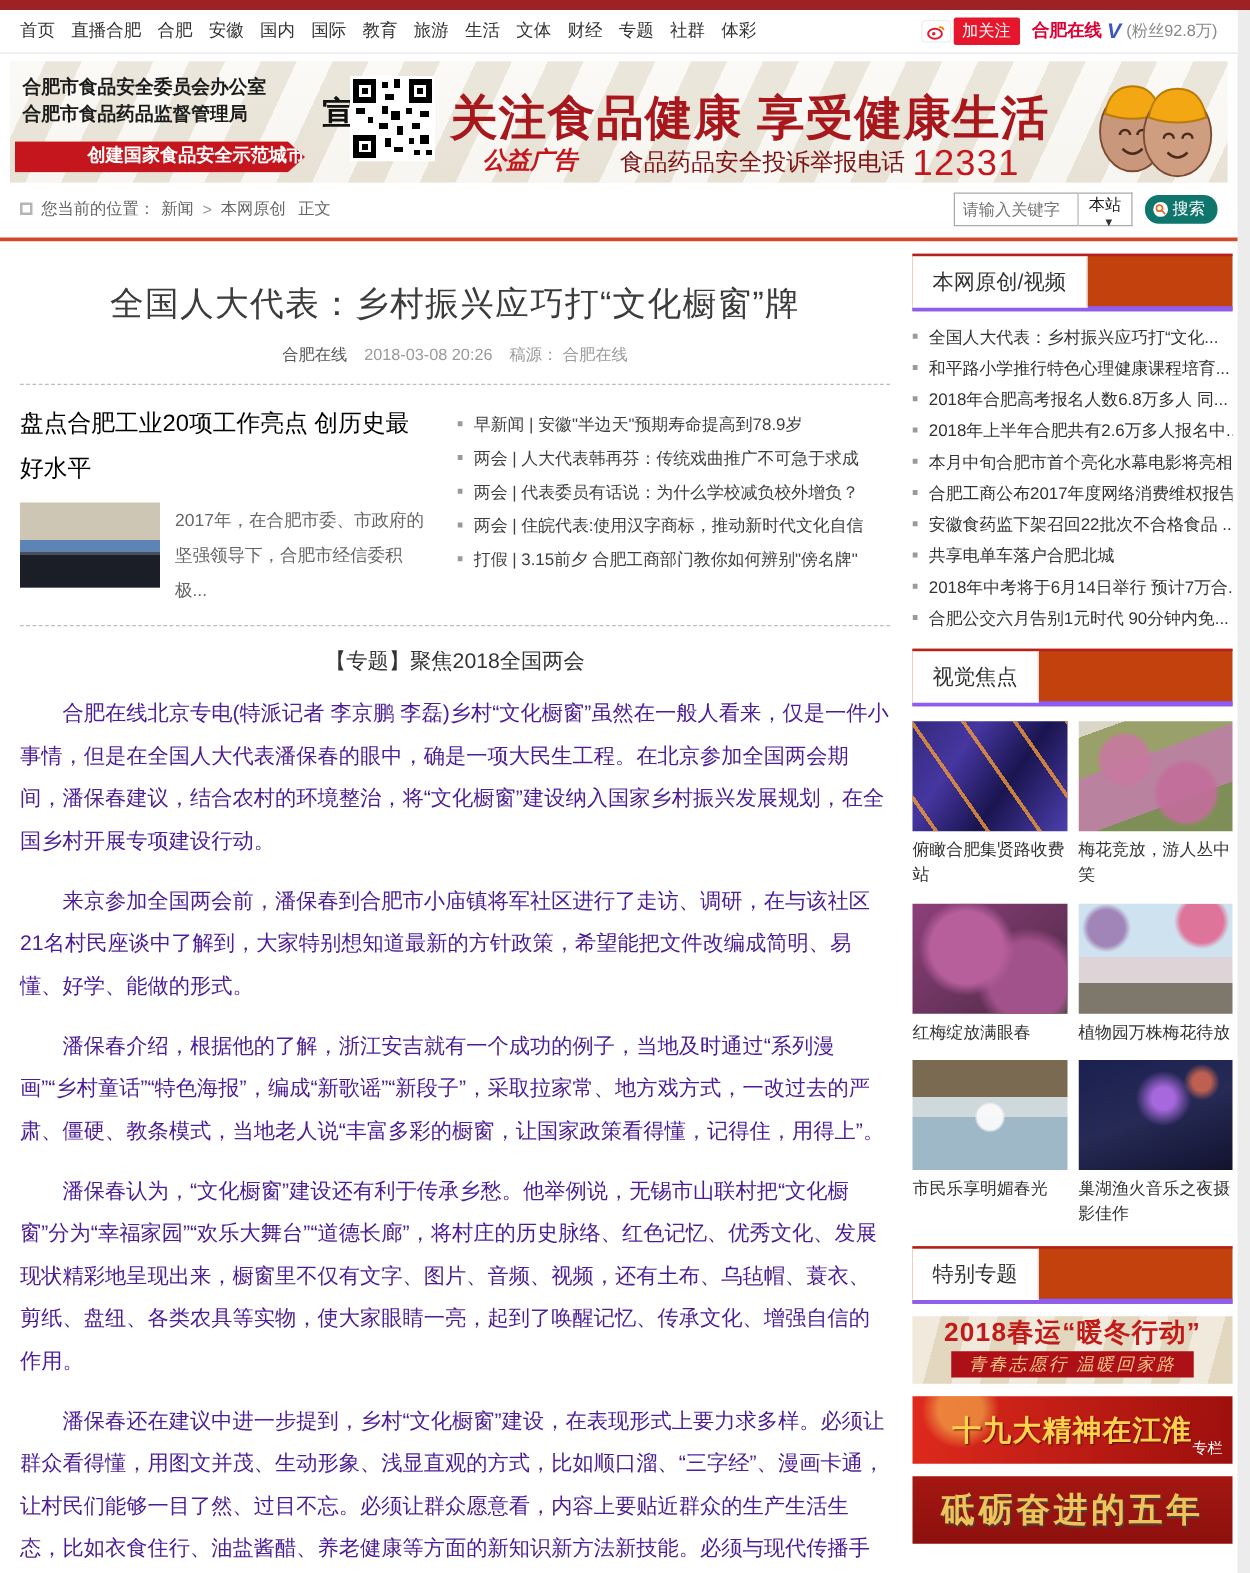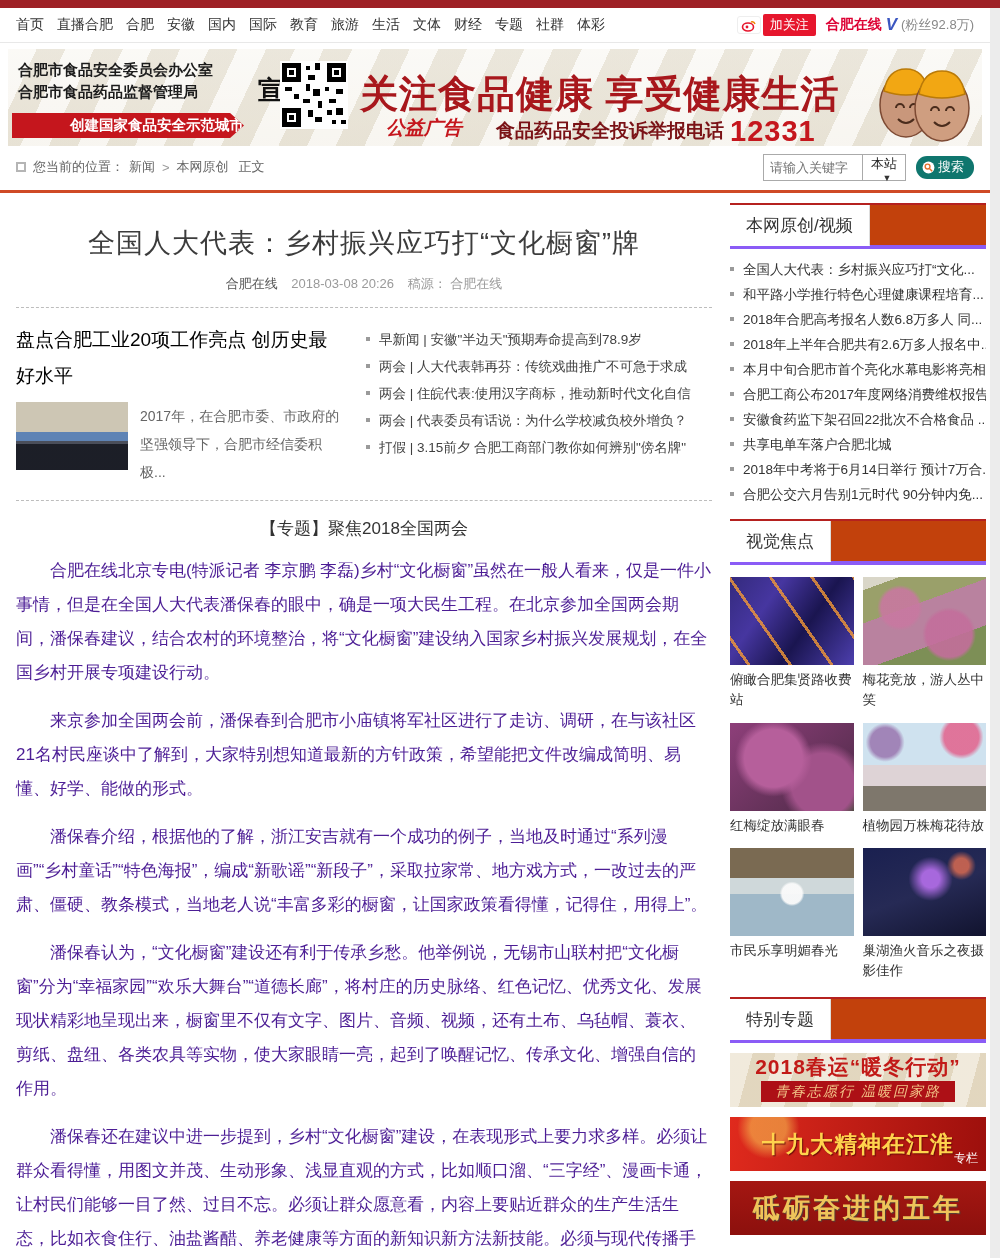--- a/index.html
+++ b/index.html
@@ -32,21 +32,21 @@
   .ad-orgs { position:absolute; left:10px; top:10px; font-size:15px; font-weight:bold; color:#1c1c1c; line-height:22px; }
   .ad-ribbon {
     position:absolute; left:4px; top:64px; width:232px; height:25px; background:#c5161d; color:#fff;
     font-size:14.5px; font-weight:bold; line-height:25px; text-align:right;
     clip-path:polygon(0 0, 94% 0, 100% 50%, 94% 100%, 0 100%);
   }
   .ad-xuan { position:absolute; left:250px; top:24px; font-size:26px; font-weight:bold; color:#111; }
   .ad-qr { position:absolute; left:272px; top:12px; width:68px; height:68px; background:#fff; }
   .ad-slogan { position:absolute; left:352px; top:20px; font-size:38px; font-weight:bold; color:#a8171c; letter-spacing:1px; white-space:nowrap; }
   .ad-psa { position:absolute; left:378px; top:66px; font-size:19px; font-weight:bold; font-style:italic; color:#c5161d; }
-  .ad-hotline { position:absolute; left:488px; top:66px; font-size:19px; font-weight:bold; color:#7a1216; white-space:nowrap;text-align:right; }
+  .ad-hotline { position:absolute; left:488px; top:66px; font-size:19px; font-weight:normal; color:#7a1216; white-space:nowrap;text-align:right; }
   .ad-hotline .num { font-size:29px; color:#c5161d; vertical-align:-4px; margin-left:6px; letter-spacing:1px; }
   .ad-eggs { position:absolute; right:6px; top:4px; }
 
   
   .crumb-row { display:flex; align-items:center; height:42px; padding:0 16px; }
   .crumb-icon { width:10px; height:10px; border:2px solid #b5b5b5; margin-right:7px; }
   .crumb-row, .crumb-row a { font-size:13px; color:#666; text-decoration:none; }
   .crumb-row a { margin:0 5px; }
   .crumb-sep { color:#999; margin:0 2px; }
   .search-group { margin-left:auto; display:flex; align-items:center; }
@@ -277,22 +277,22 @@
         <div class="f-left">
           <div class="f-title">盘点合肥工业20项工作亮点 创历史最好水平</div>
           <div class="f-media">
             <div class="f-img"></div>
             <div class="f-summary">2017年，在合肥市委、市政府的坚强领导下，合肥市经信委积极...</div>
           </div>
         </div>
         <ul class="f-list">
           <li>早新闻 | 安徽"半边天"预期寿命提高到78.9岁</li>
           <li>两会 | 人大代表韩再芬：传统戏曲推广不可急于求成</li>
+          <li>两会 | 代表委员有话说：为什么学校减负校外增负？</li>
           <li>两会 | 住皖代表:使用汉字商标，推动新时代文化自信</li>
-          <li>两会 | 代表委员有话说：为什么学校减负校外增负？</li>
           <li>打假 | 3.15前夕 合肥工商部门教你如何辨别"傍名牌"</li>
         </ul>
       </div>
 
       <hr class="dash-div">
       <div class="topic-line">【专题】聚焦2018全国两会</div>
 
       <p class="para">合肥在线北京专电(特派记者 李京鹏 李磊)乡村“文化橱窗”虽然在一般人看来，仅是一件小事情，但是在全国人大代表潘保春的眼中，确是一项大民生工程。在北京参加全国两会期间，潘保春建议，结合农村的环境整治，将“文化橱窗”建设纳入国家乡村振兴发展规划，在全国乡村开展专项建设行动。</p>
       <p class="para">来京参加全国两会前，潘保春到合肥市小庙镇将军社区进行了走访、调研，在与该社区21名村民座谈中了解到，大家特别想知道最新的方针政策，希望能把文件改编成简明、易懂、好学、能做的形式。</p>
       <p class="para">潘保春介绍，根据他的了解，浙江安吉就有一个成功的例子，当地及时通过“系列漫画”“乡村童话”“特色海报”，编成“新歌谣”“新段子”，采取拉家常、地方戏方式，一改过去的严肃、僵硬、教条模式，当地老人说“丰富多彩的橱窗，让国家政策看得懂，记得住，用得上”。</p>

